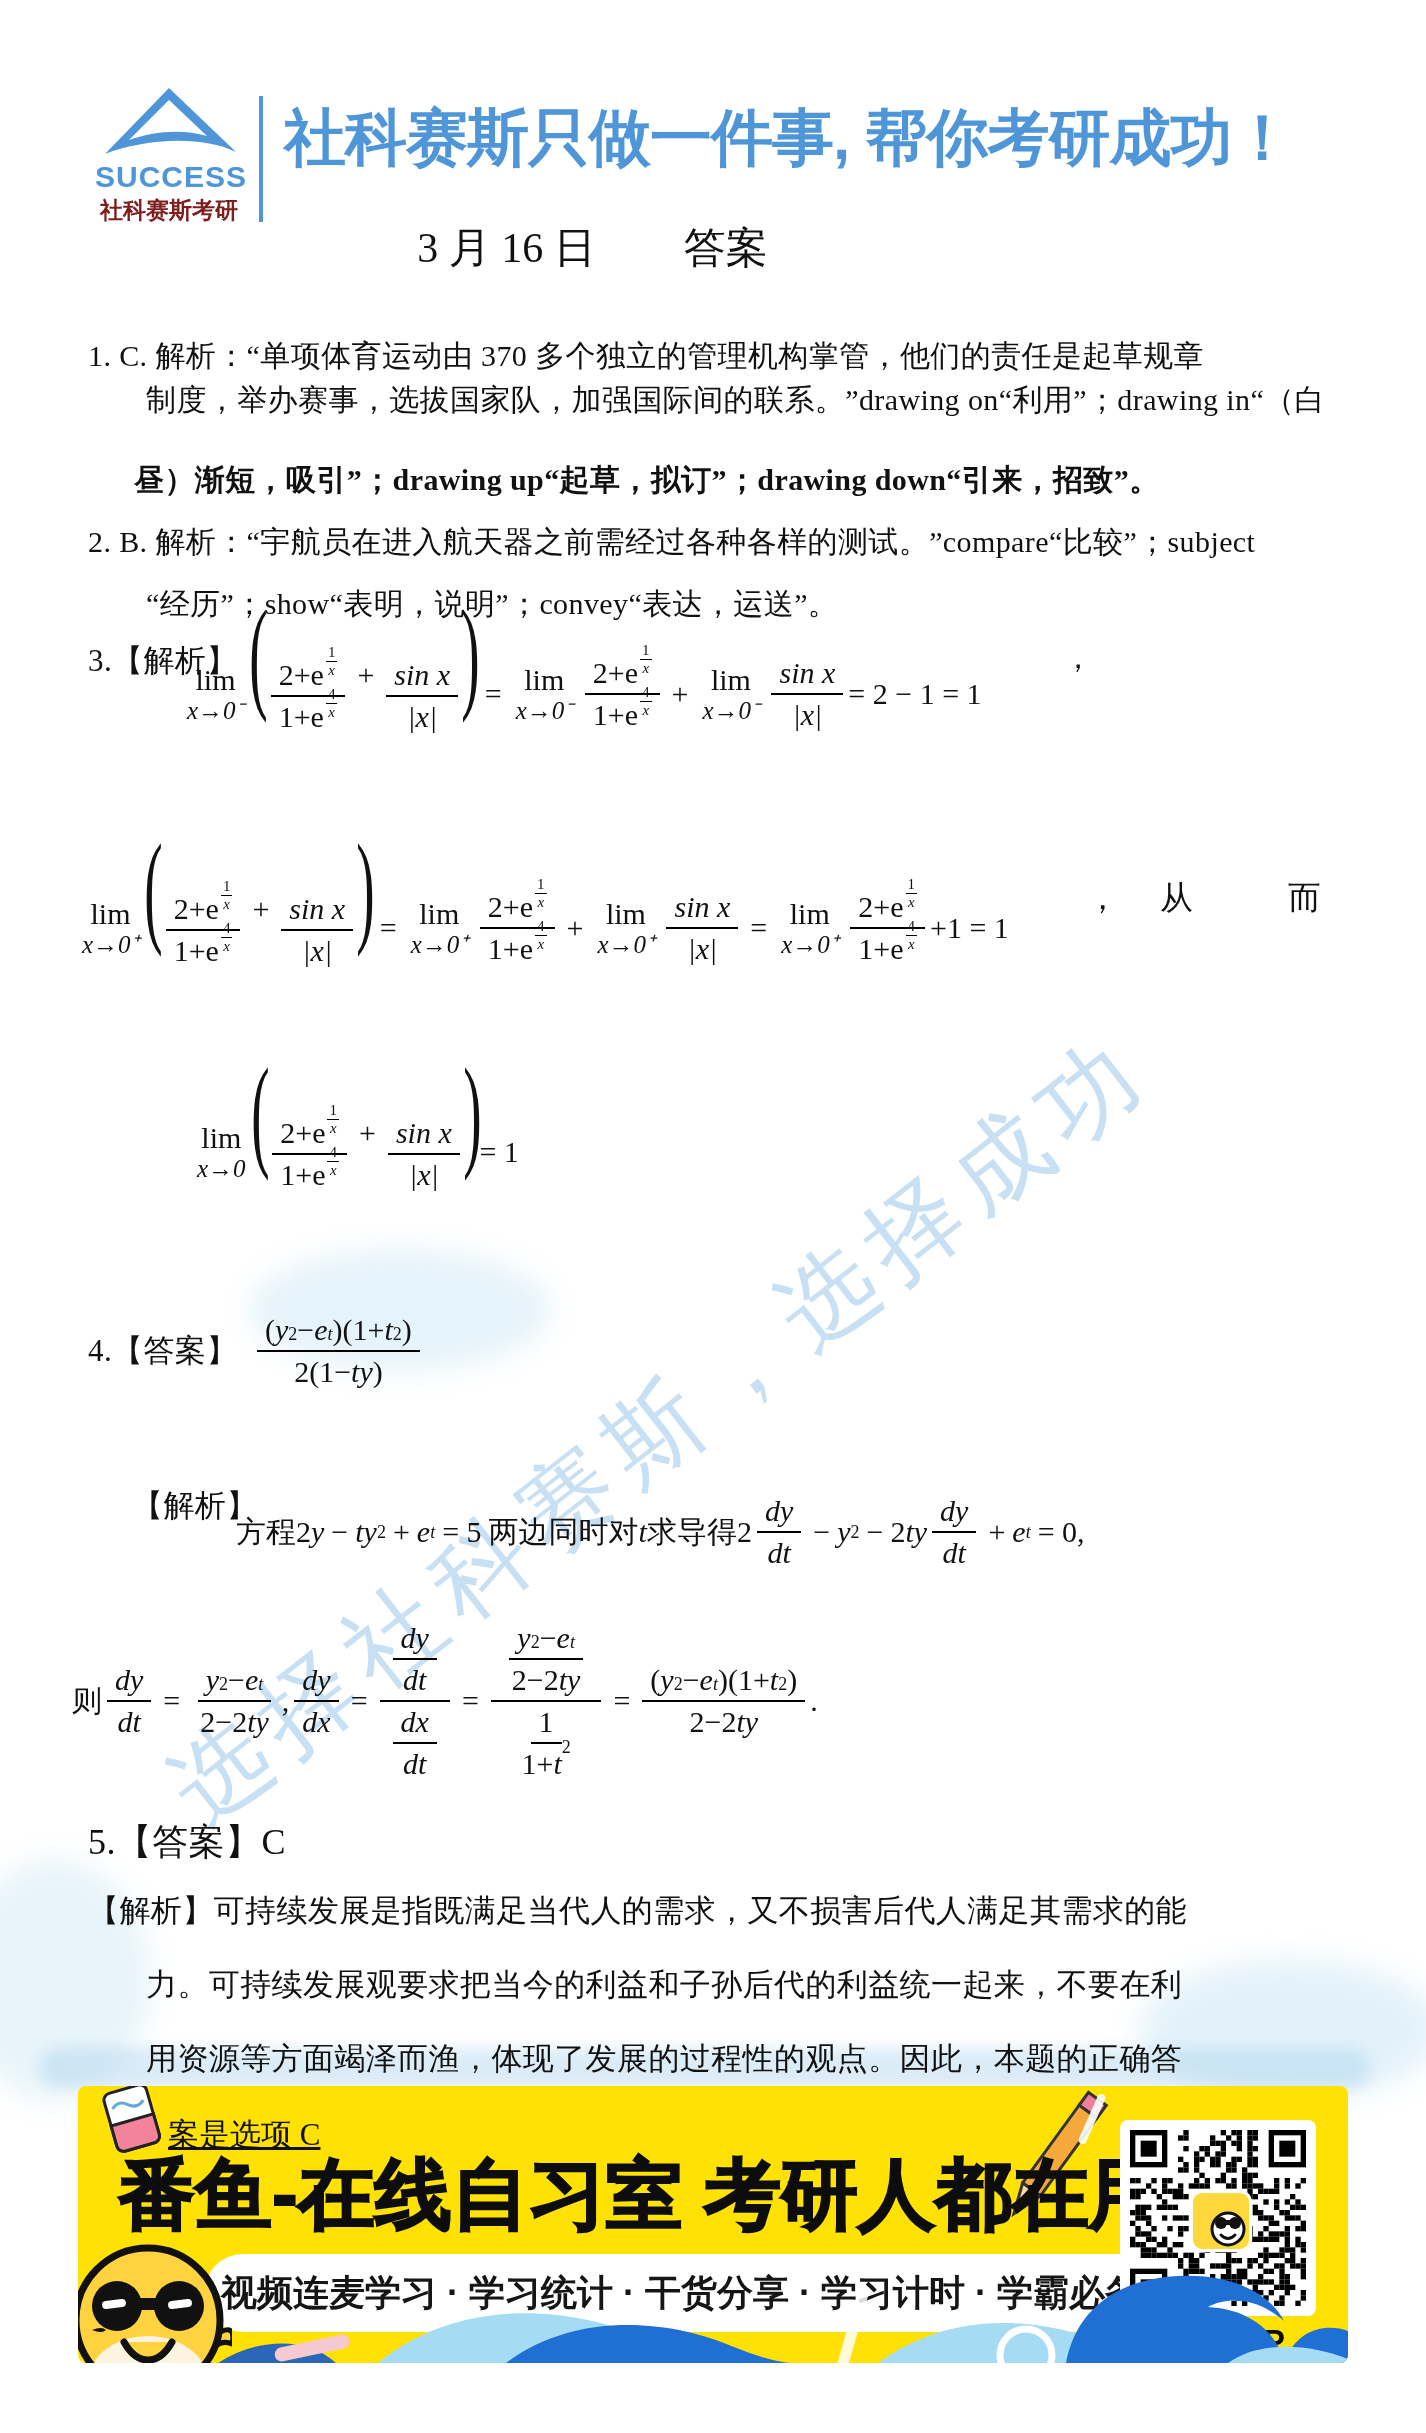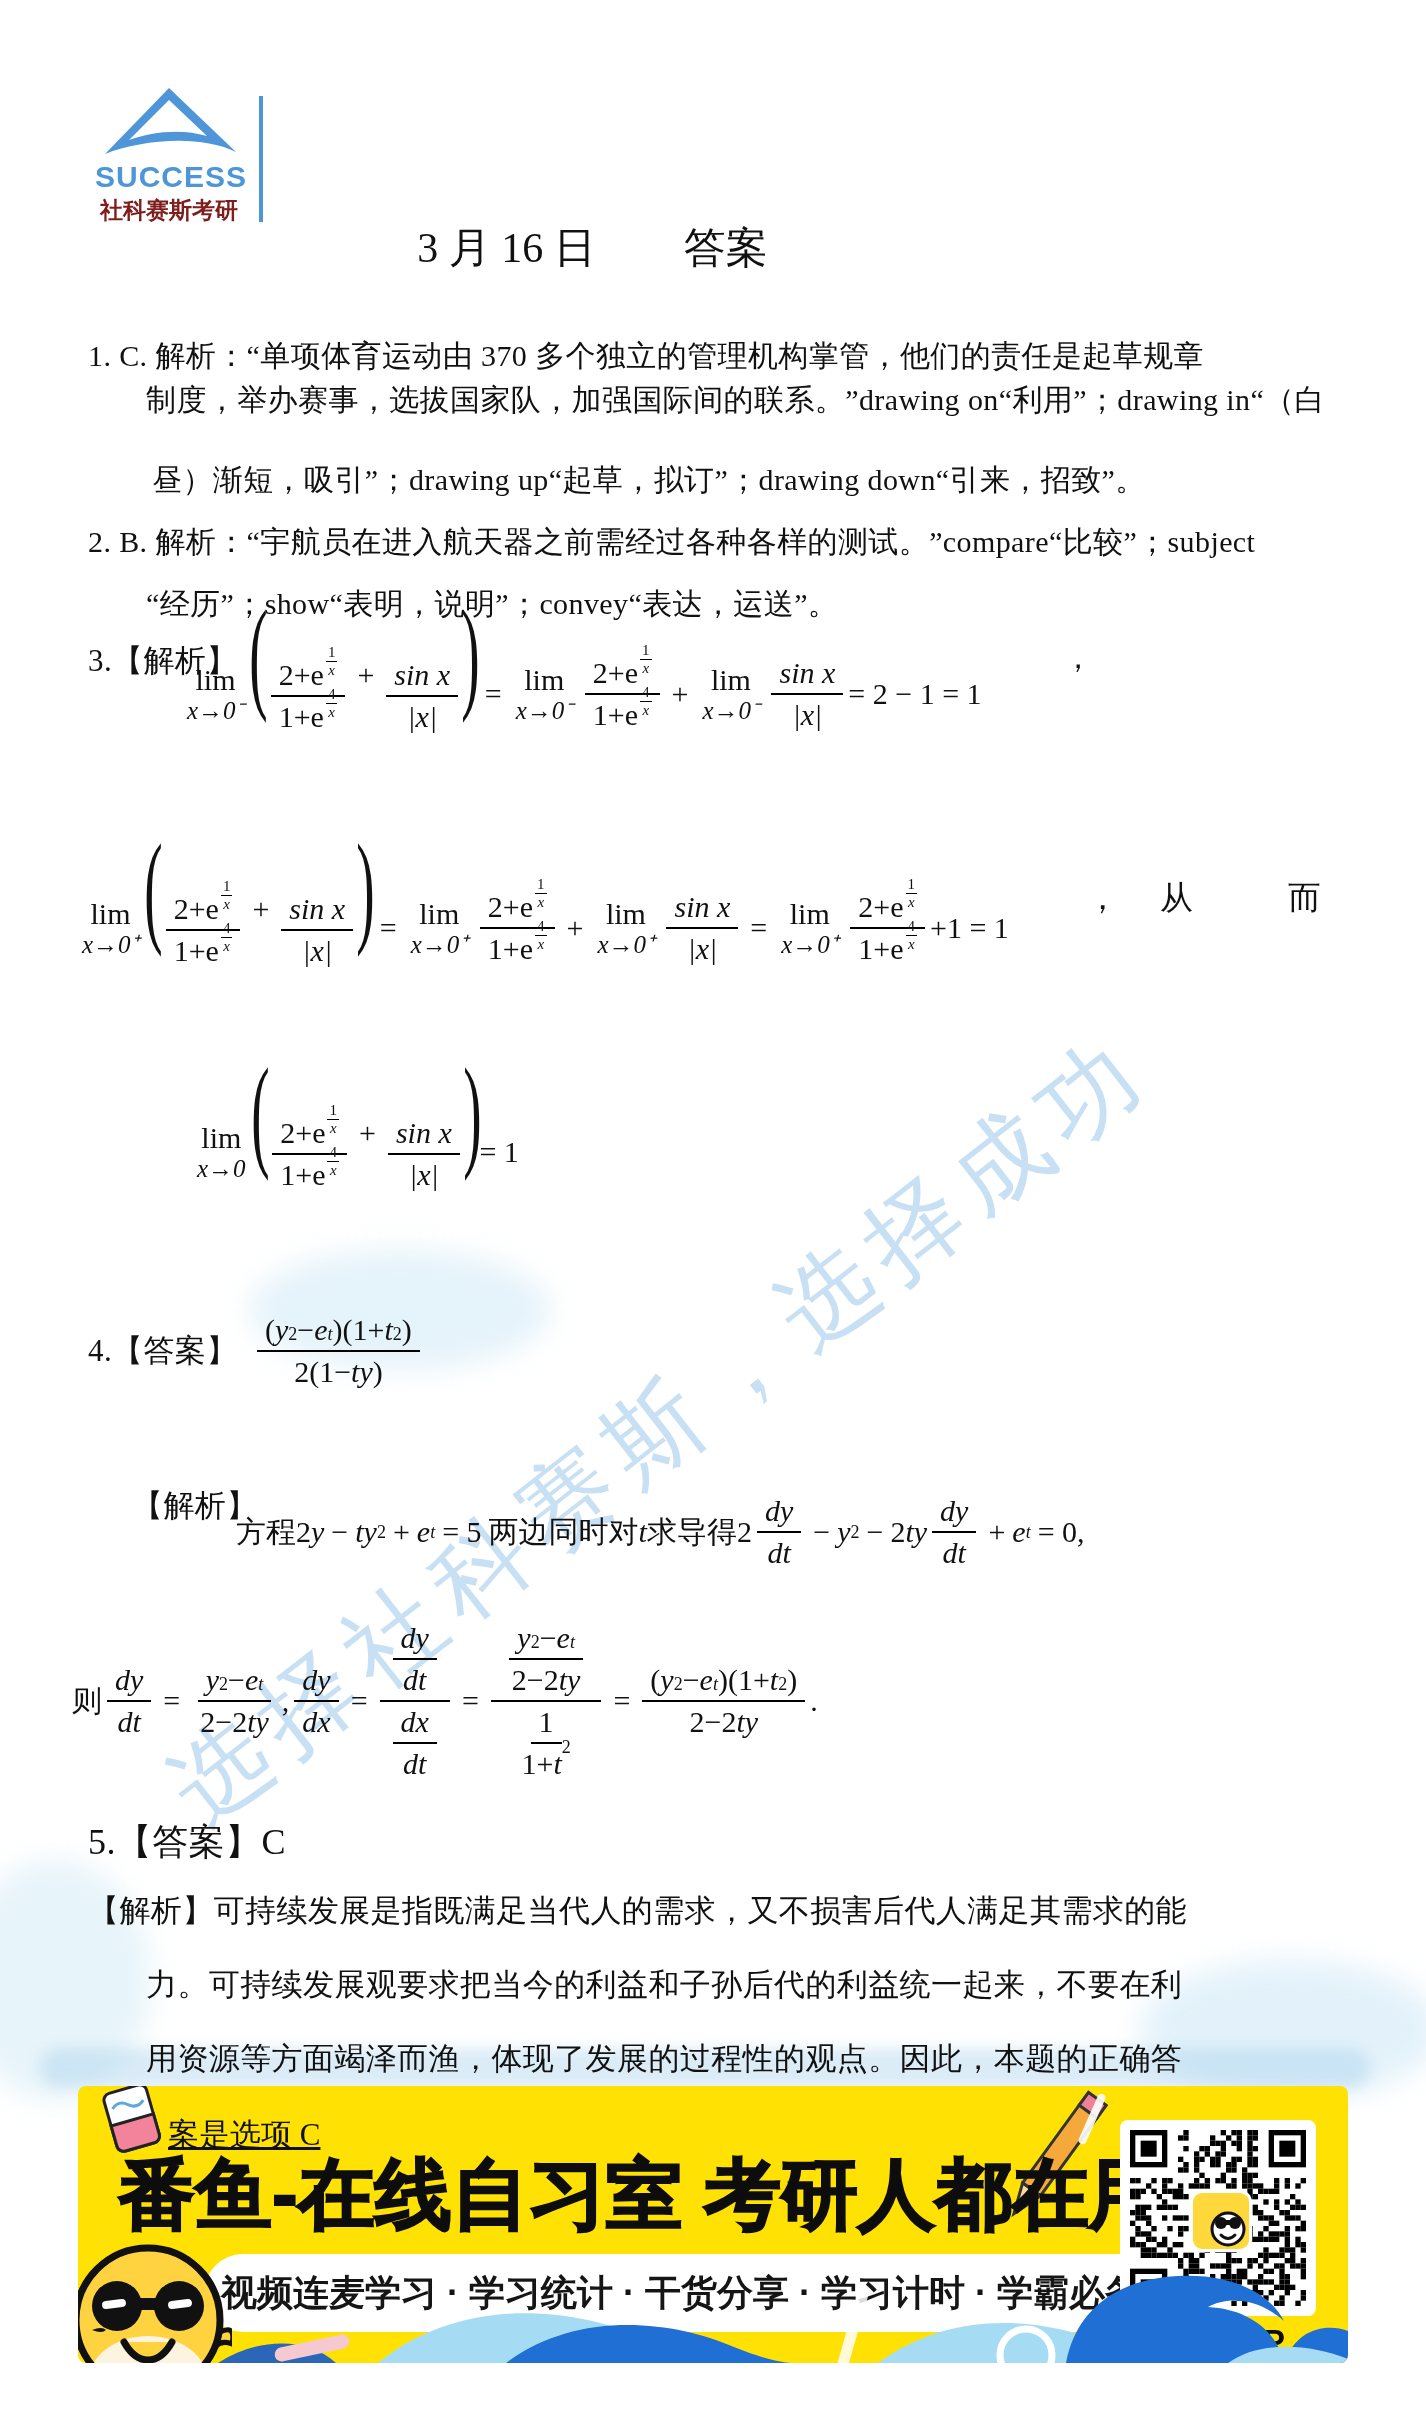--- a/index.html
+++ b/index.html
@@ -75,28 +75,29 @@
 
   <div class="logo">
     <svg width="140" height="74" viewBox="0 0 140 74">
       <path d="M70,2 L137,66 C100,48 42,54 6,68 Z" fill="#4E96D8"></path>
       <path d="M70,14 L108,50 C82,42 52,46 30,54 Z" fill="#ffffff"></path>
     </svg>
     <div class="logo-title">SUCCESS</div>
     <div class="logo-sub">社科赛斯考研</div>
   </div>
   <div class="hdivider"></div>
+  <div class="slogan">社科赛斯只做一件事, 帮你考研成功！</div>
 
   <div class="title">
     <span>3 月 16 日</span><span class="tgap"></span><span>答案</span>
   </div>
 
   <div class="bline" style="left:88px;top:336px;">1.   C. 解析：“单项体育运动由 370 多个独立的管理机构掌管，他们的责任是起草规章</div>
   <div class="bline" style="left:146px;top:380px;">制度，举办赛事，选拔国家队，加强国际间的联系。”drawing on“利用”；drawing in“（白</div>
-  <div class="bline" style="left:152px;top:460px;">昼）渐短，吸引”；drawing up“起草，拟订”；drawing down“引来，招致”。</div>
+  <div class="bline" style="left:134px;top:460px;font-weight:bold;">昼）渐短，吸引”；drawing up“起草，拟订”；drawing down“引来，招致”。</div>
   <div class="bline" style="left:88px;top:522px;">2.   B. 解析：“宇航员在进入航天器之前需经过各种各样的测试。”compare“比较”；subject</div>
   <div class="bline" style="left:146px;top:584px;">“经历”；show“表明，说明”；convey“表达，运送”。</div>
 
   <div class="bline" style="left:88px;top:640px;font-size:31px;">3.【解析】</div>
 
   <div class="mrow" style="left:180px;top:614px;height:160px;">
     <span class="mslot f">
   <span class="lim">
           <span class="limw">lim</span>
           <span class="limsub">x→0⁻</span>

